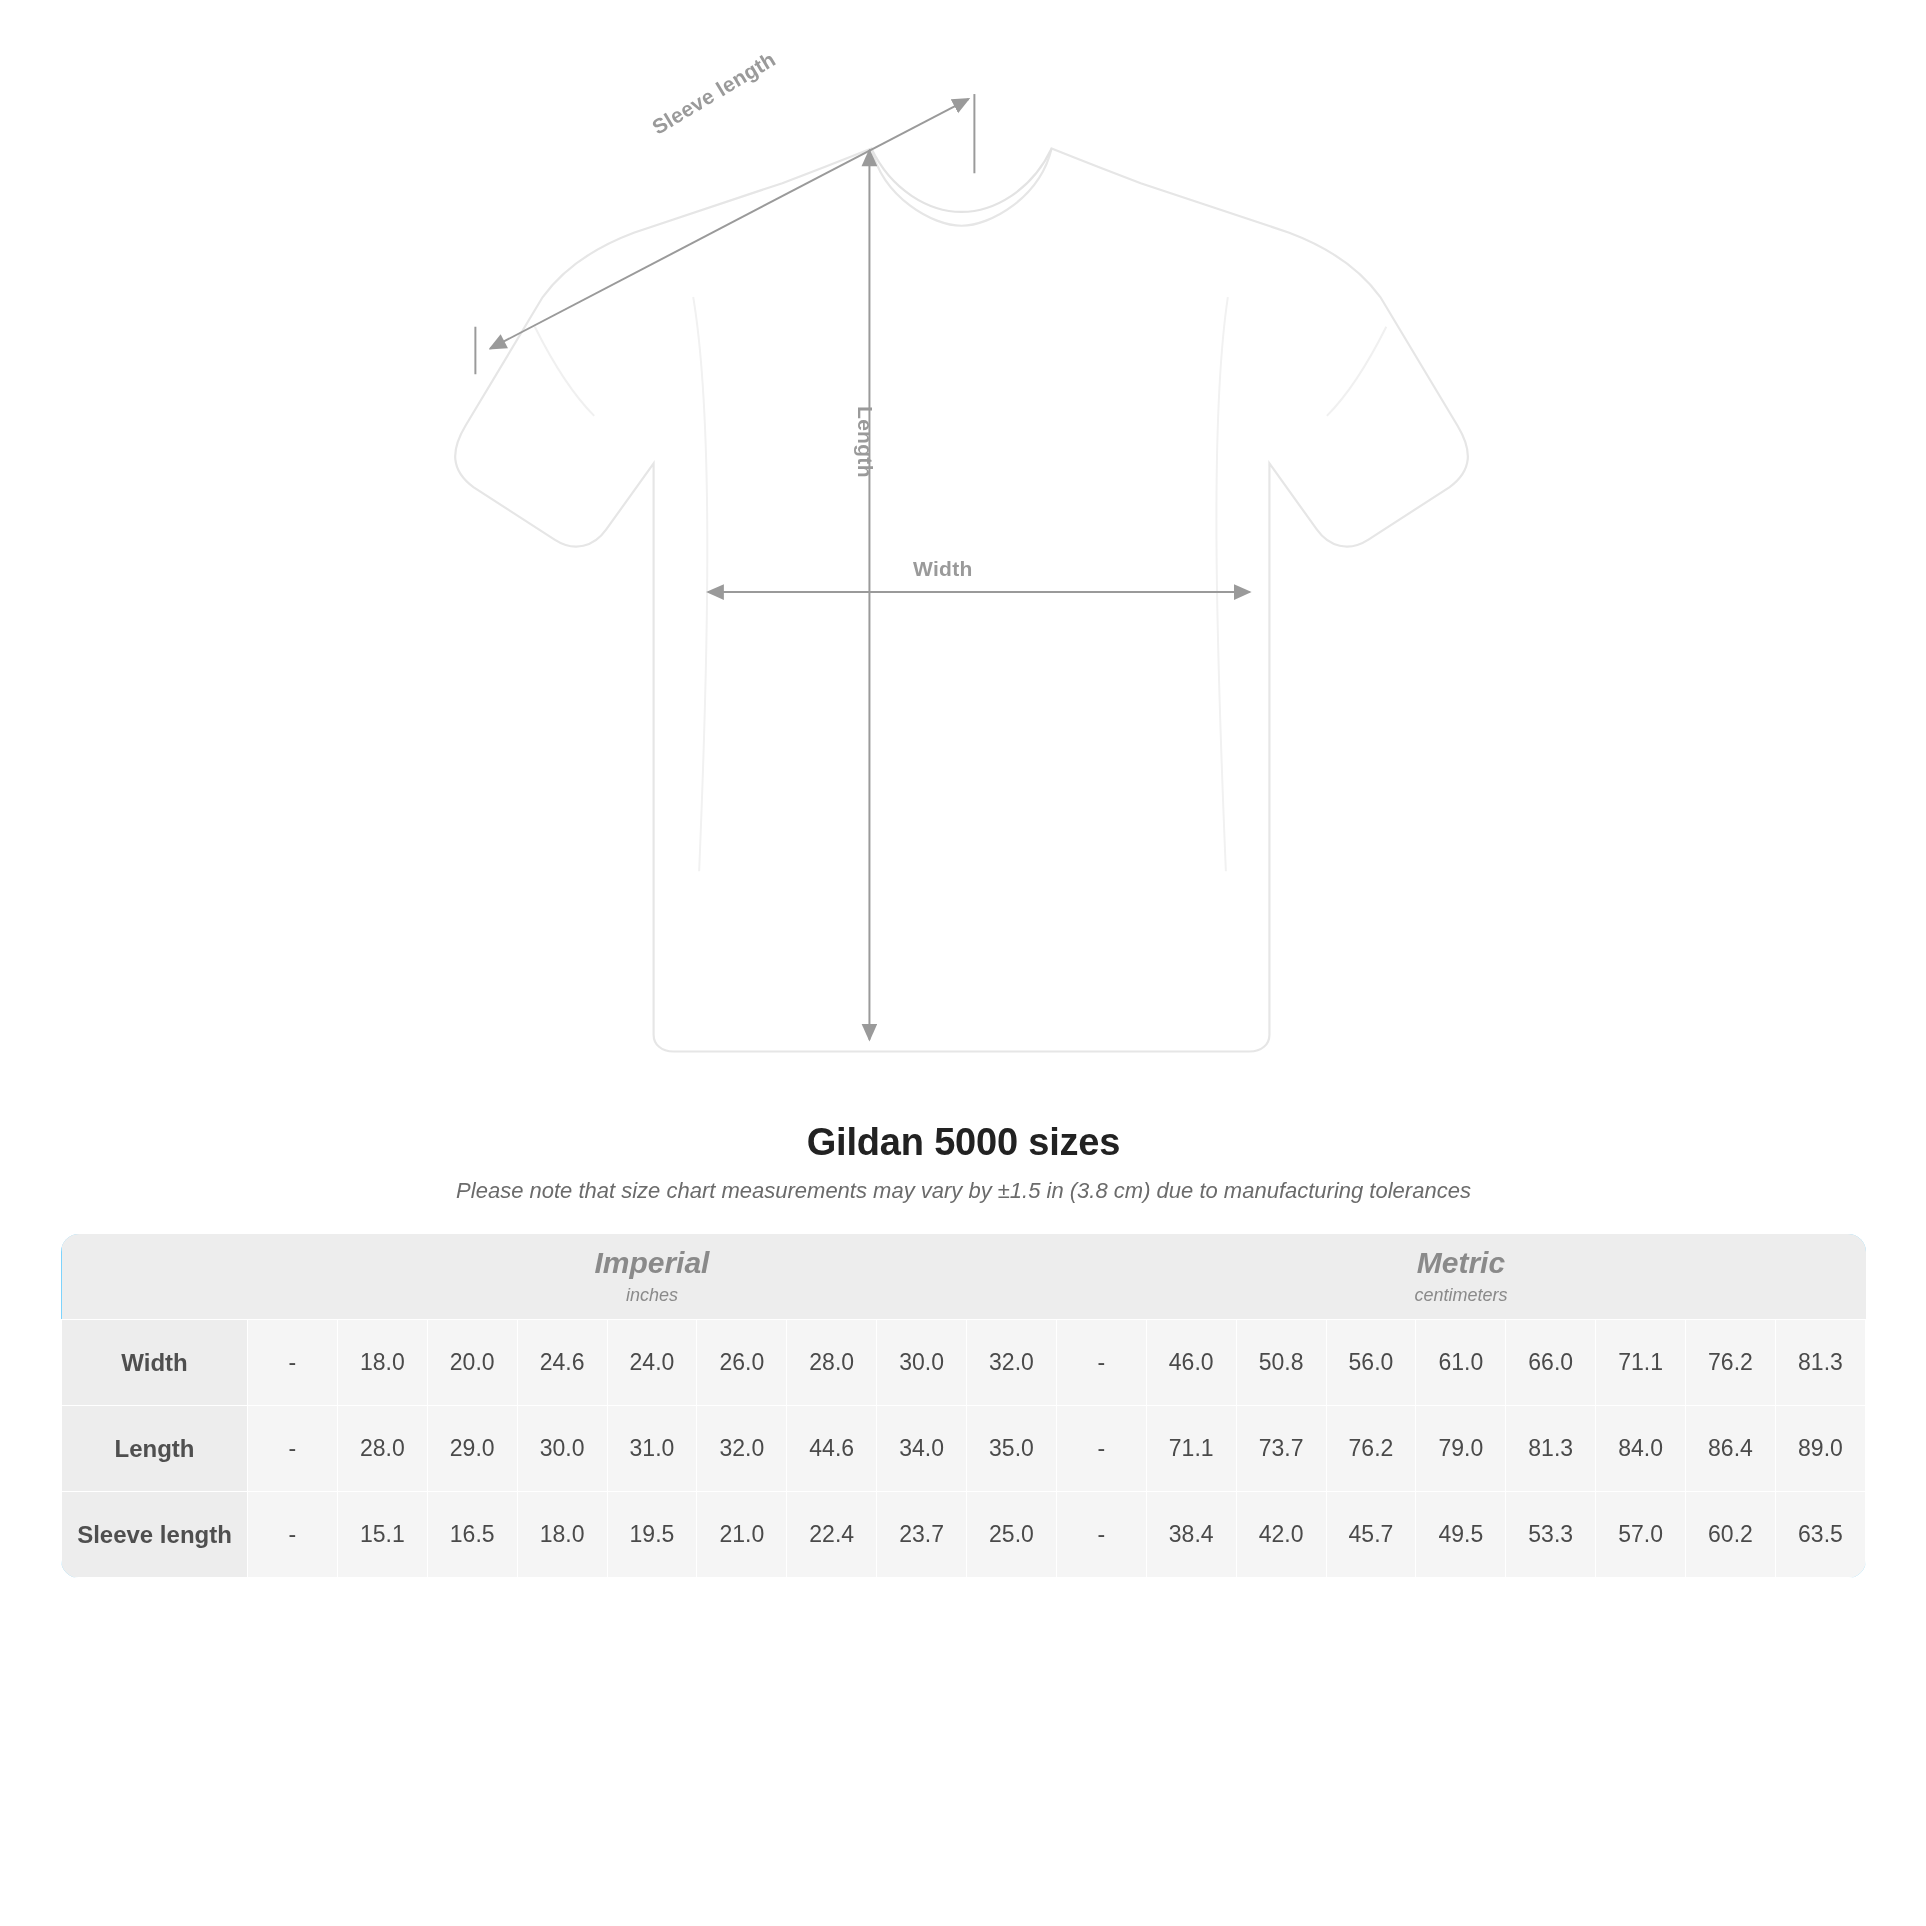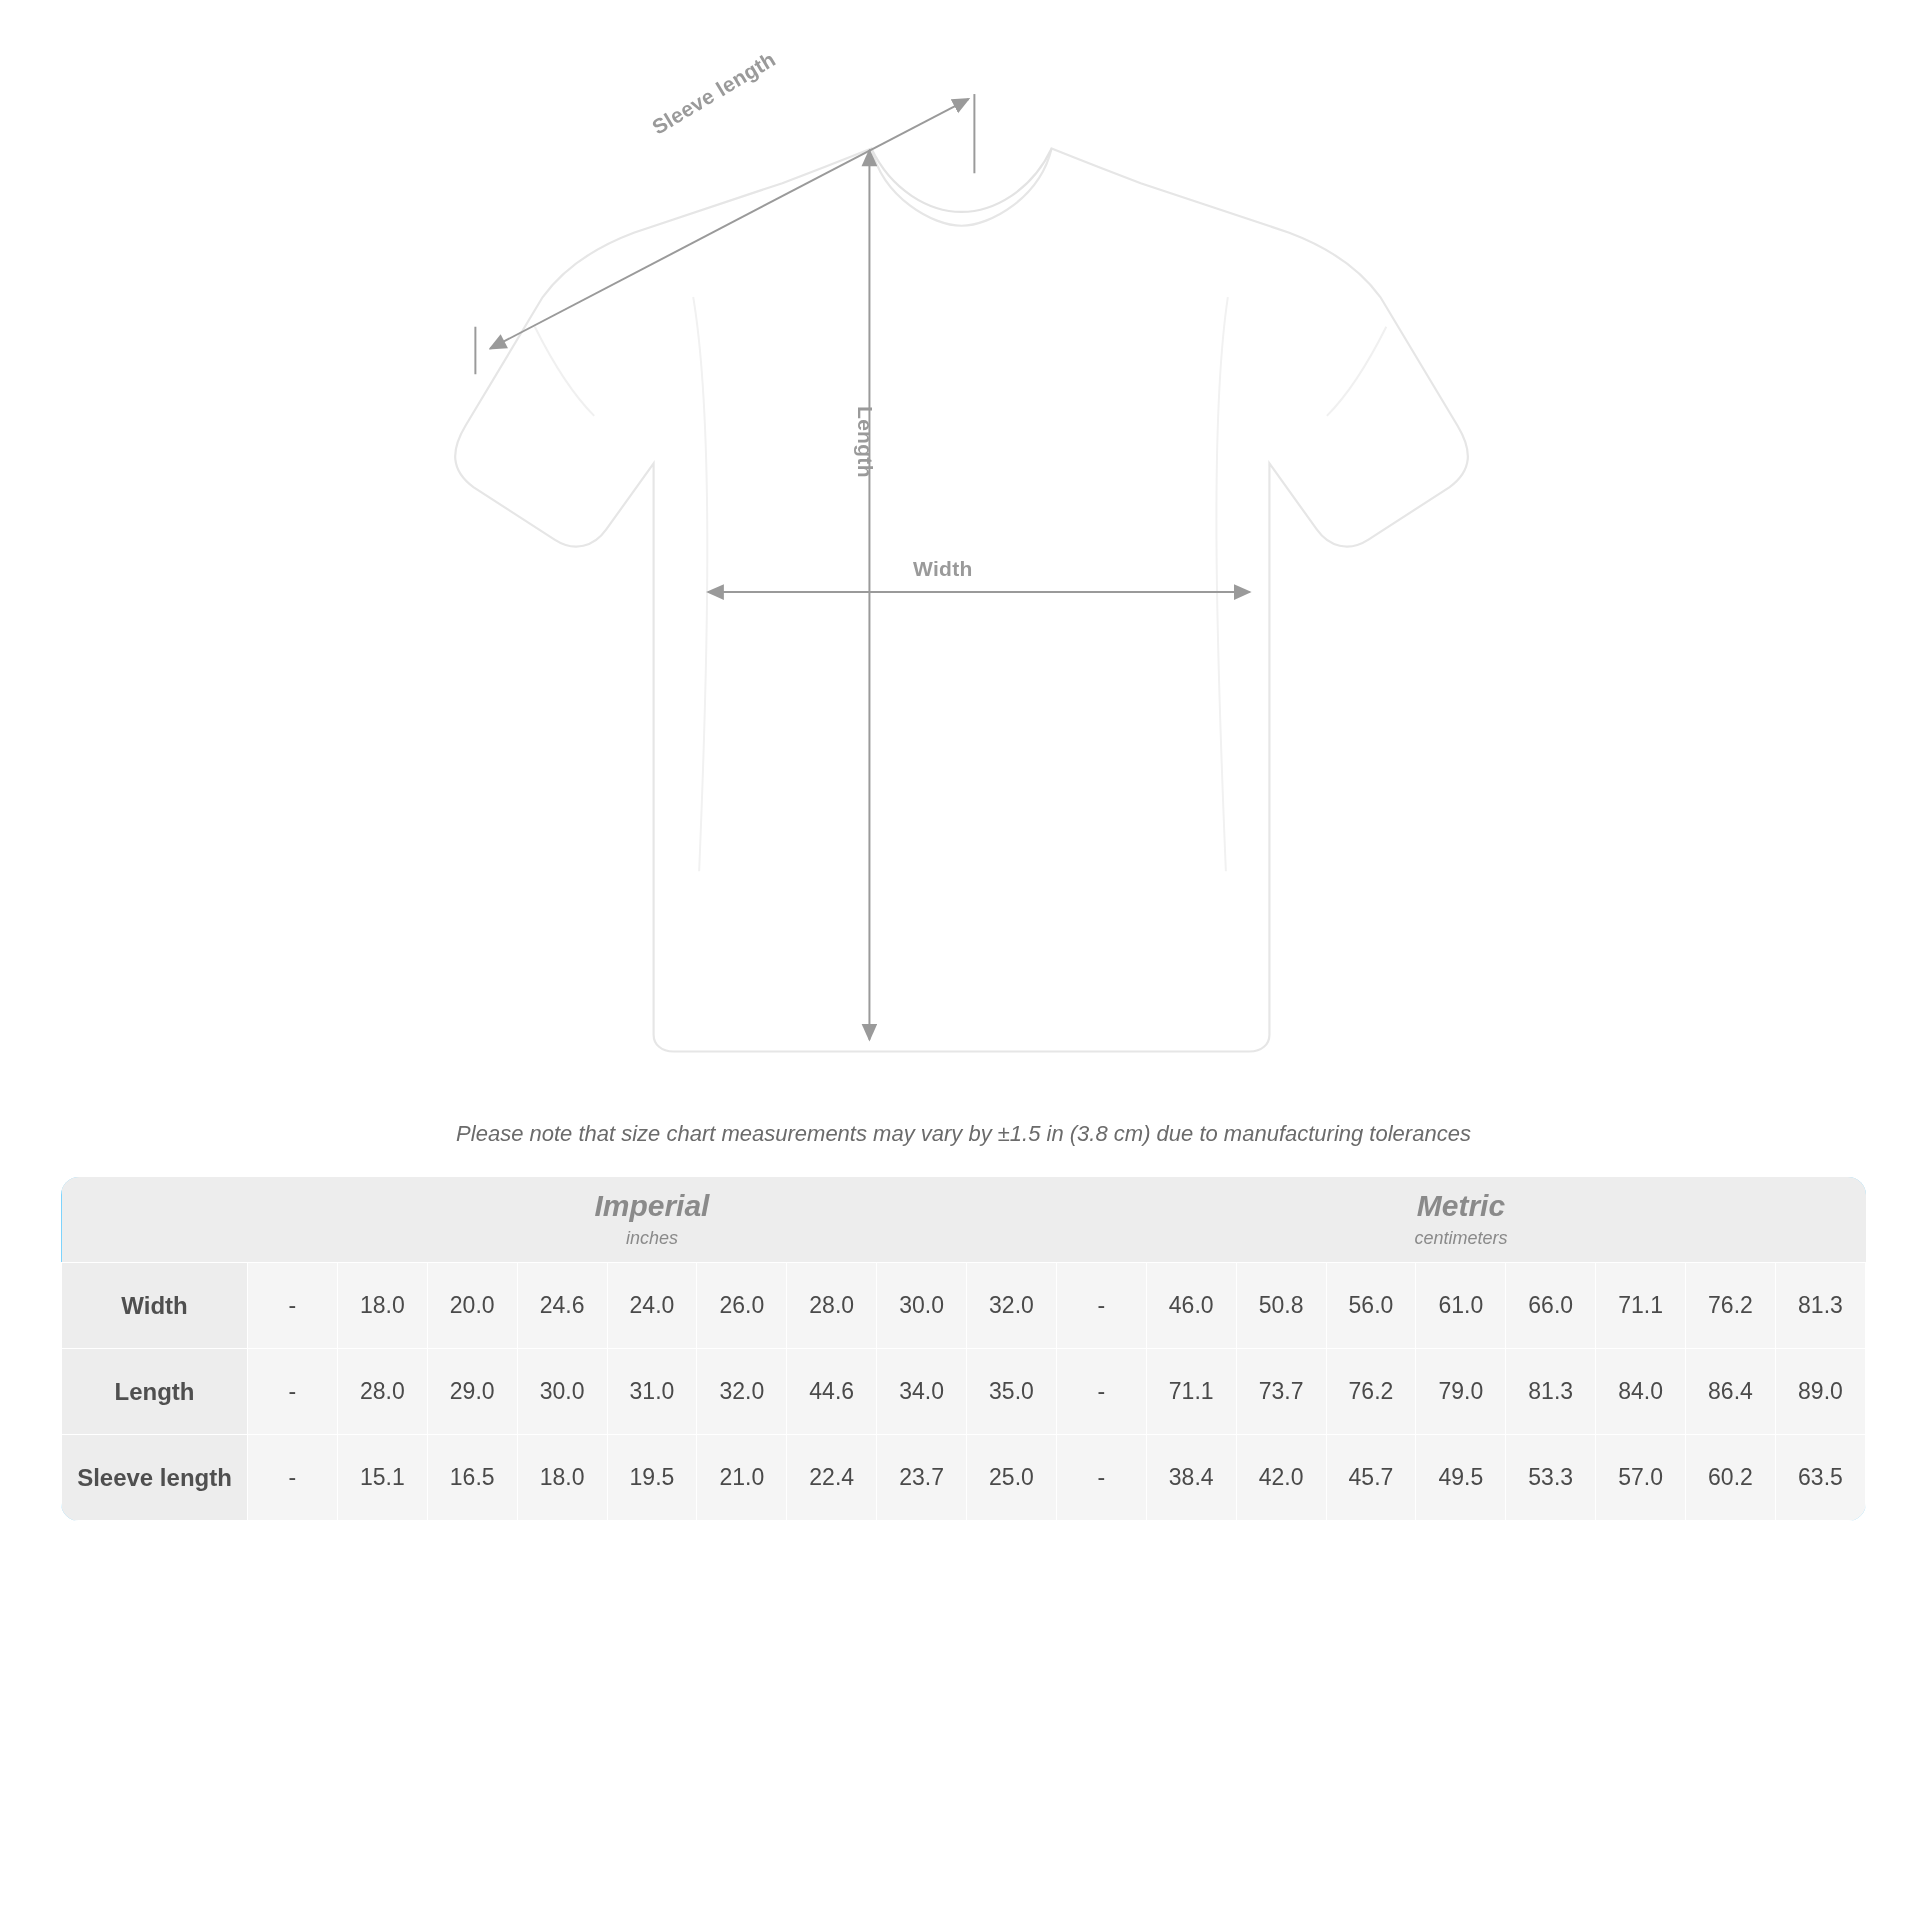--- a/index.html
+++ b/index.html
@@ -210,20 +210,21 @@
         <line x1="715" y1="598" x2="1262" y2="598" stroke="#9a9a9a" stroke-width="2" marker-start="url(#arrTail)" marker-end="url(#arrHead)"></line>
       </g>
     </svg>
 
     <div class="dim-label dim-sleeve">Sleeve length</div>
     <div class="dim-label dim-length">Length</div>
     <div class="dim-label dim-width">Width</div>
   </div>
 
   <div class="heading-block">
+    <h1 class="chart-title">Gildan 5000 sizes</h1>
     <p class="chart-note">Please note that size chart measurements may vary by ±1.5 in (3.8 cm) due to manufacturing tolerances</p>
   </div>
 
   <div class="table-wrap">
     <table class="size-table">
       <colgroup>
         <col class="label-col">
         <col span="9">
         <col span="9">
       </colgroup>

